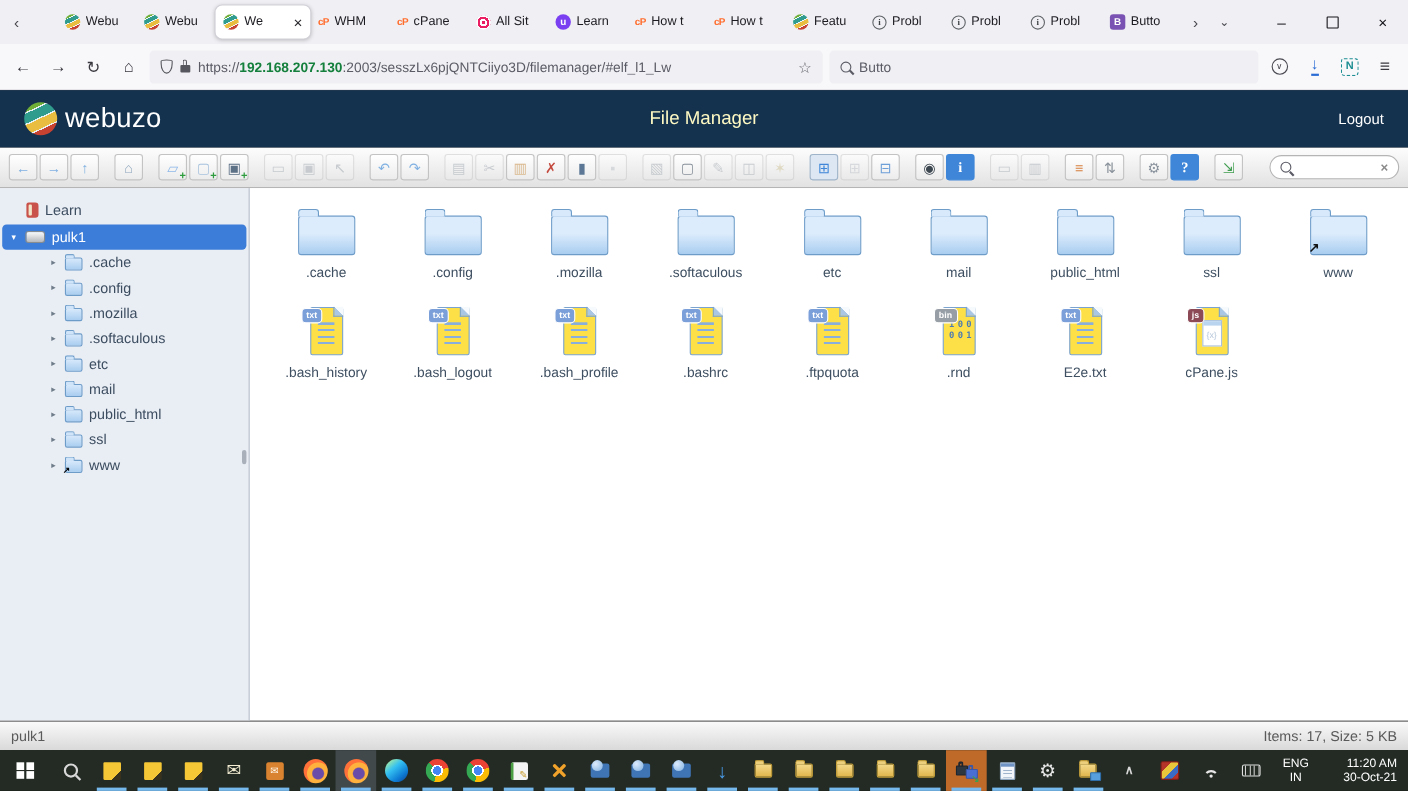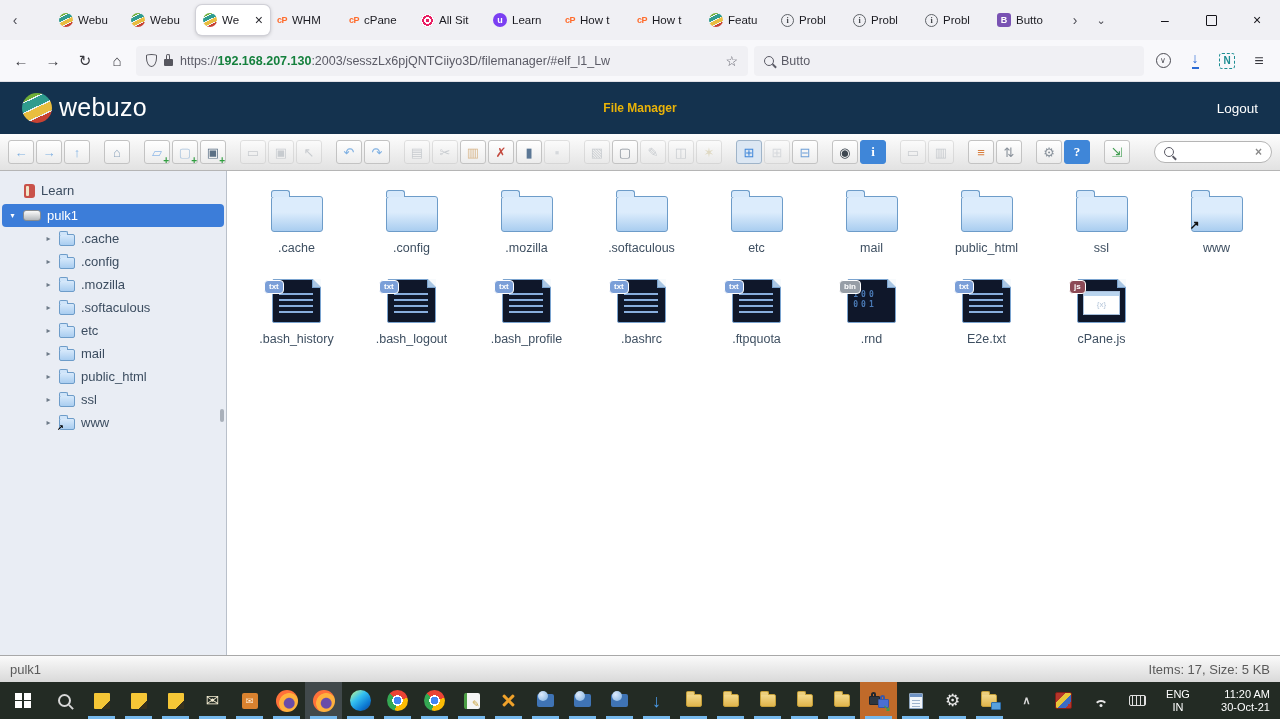--- a/index.html
+++ b/index.html
@@ -5,21 +5,21 @@
   html,body{margin:0;padding:0;width:1280px;height:719px;overflow:hidden;
     font-family:"Liberation Sans",sans-serif;background:#000;}
   .window{display:flex;flex-direction:column;width:1280px;height:719px;}
 
   
   .tabbar{height:40px;background:#f0f0f4;display:flex;align-items:center;padding-left:2px;flex:none;}
   .tab-scroll{width:26px;height:30px;display:flex;align-items:center;justify-content:center;color:#4a4a52;font-size:14px;}
   .tab{display:flex;align-items:center;gap:5px;padding:0 7px;height:30px;border-radius:6px;
        font-size:11.5px;color:#15141a;width:72px;min-width:24px;box-sizing:border-box;position:relative;flex:none;}
   .tab.partial{width:16px;opacity:.4;}
-  .tab.active{background:#fff;box-shadow:0 0 0 1px #d0d0d7,0 1px 4px rgba(0,0,0,.25);width:74px;}
+  .tab.active{background:#fff;box-shadow:0 0 0 1px #d0d0d7,0 1px 4px rgba(0,0,0,.25);width:86px;}
   .tab .tlabel{white-space:nowrap;overflow:hidden;flex:1;color:#1b1b21;}
   .tab .tclose{font-size:14px;color:#2b2b31;line-height:1;}
   .fav{flex:none;display:flex;align-items:center;justify-content:center;}
   .fav-webuzo{width:14px;height:14px;border-radius:50%;
     background:linear-gradient(155deg,#6fae37 0 22%,#eef4f7 22% 26%,#2f9c8e 26% 46%,#eef4f7 46% 50%,#e9bd3f 50% 70%,#eef4f7 70% 74%,#c84232 74% 100%);}
   .fav-cpanel{font-size:9px;font-weight:bold;color:#ff6c2c;letter-spacing:-.5px;}
   .fav-allsites{width:13px;height:13px;border-radius:50%;
     background:radial-gradient(circle,#e91e63 0 18%,#fff 18% 36%,#e91e63 36% 58%,#fff 58% 72%,#e91e63 72% 100%);}
   .fav-learn{width:14px;height:14px;border-radius:50%;background:#7b3ff2;color:#fff;font-size:9px;font-weight:bold;
     display:flex;align-items:center;justify-content:center;}
@@ -55,21 +55,21 @@
   .next{width:16px;height:16px;border:1.5px dashed #1e8e93;border-radius:3px;color:#1e8e93;font-size:10px;font-weight:bold;
     display:flex;align-items:center;justify-content:center;box-sizing:border-box;}
   .hamburger{font-size:16px;color:#39393f;}
 
   
   .appheader{height:52px;background:#14324e;display:flex;align-items:center;padding:0 22px;flex:none;position:relative;}
   .brand{display:flex;gap:7px;}
   .brand-globe{width:30px;height:30px;border-radius:50%;
     background:linear-gradient(155deg,#6fae37 0 22%,#e9f1f5 22% 25%,#2f9c8e 25% 46%,#e9f1f5 46% 49%,#e9bd3f 49% 70%,#e9f1f5 70% 73%,#c84232 73% 100%);}
   .brand-text{color:#fff;font-size:25px;letter-spacing:.3px;}
-  .apptitle{position:absolute;left:50%;transform:translateX(-50%);color:#eab308;font-size:12px;font-weight:bold;}
+  .apptitle{position:absolute;left:50%;transform:translateX(-50%);color:#fef9c3;font-size:17px;font-weight:normal;}
   .logout{margin-left:auto;color:#fff;font-size:13.5px;}
 
   
   .toolbar{height:36px;background:linear-gradient(#fdfdfd,#e2e2e2);border-bottom:1px solid #b5b5b5;
     display:flex;align-items:center;padding:0 8px;gap:2px;flex:none;}
   .tb-btn{width:26px;height:24px;border:1px solid #c3c3c3;border-radius:3px;background:linear-gradient(#fff,#ececec);
     display:flex;align-items:center;justify-content:center;font-size:13px;position:relative;box-sizing:border-box;flex:none;}
   .tb-btn.pressed{background:#dce7f3;border-color:#9fb4c9;}
   .tb-btn.disabled{opacity:.45;}
   .tb-btn .plus{position:absolute;right:0px;bottom:-3px;color:#2f9d3f;font-size:10px;font-weight:bold;}
@@ -100,21 +100,21 @@
 
   .main{flex:1;background:#fff;padding:12px 0 0 12px;box-sizing:border-box;overflow:hidden;}
   .grid{display:flex;flex-wrap:wrap;align-content:flex-start;}
   .tile{width:115px;height:90px;display:flex;flex-direction:column;align-items:center;font-size:12.5px;color:#3e4f61;flex:none;}
   .tile-label{margin-top:9px;max-width:113px;white-space:nowrap;overflow:hidden;}
   .bfolder{width:52px;height:36px;background:linear-gradient(180deg,#dcecfc 0 45%,#a9cdf0);border:1px solid #6d9cc9;
     border-radius:3px;position:relative;margin-top:13px;box-sizing:border-box;}
   .bfolder::before{content:"";position:absolute;top:-7px;left:-1px;width:17px;height:6px;background:#d7e9fb;
     border:1px solid #6d9cc9;border-bottom:none;border-radius:3px 3px 0 0;}
   .gsym{position:absolute;left:-2px;bottom:0px;font-size:12px;color:#111;font-weight:bold;line-height:1;}
-  .ffile{width:49px;height:44px;background:#0f172a;border:1px solid #7aa3cf;border-radius:2px;position:relative;
+  .ffile{width:30px;height:44px;background:#fde047;border:1px solid #7aa3cf;border-radius:2px;position:relative;
     margin-top:6px;box-sizing:border-box;}
   .dogear{position:absolute;top:-1px;right:-1px;width:9px;height:9px;
     background:linear-gradient(225deg,#f7fafc 0 48%,#a9c6e4 52% 100%);border-left:1px solid #7aa3cf;border-bottom:1px solid #7aa3cf;box-sizing:border-box;}
   .flines{position:absolute;left:6px;right:7px;top:13px;bottom:9px;
     background:repeating-linear-gradient(180deg,#88aede 0 2px,transparent 2px 6px);}
   .fbin{position:absolute;left:0;right:0;top:10px;color:#4a7ab5;font-family:"DejaVu Sans Mono",monospace;
     font-size:8px;font-weight:bold;letter-spacing:3px;line-height:10px;text-align:center;}
   .fjs{position:absolute;left:5px;right:5px;top:11px;bottom:7px;border:1px solid #a8c0dc;background:#fff;
     display:flex;align-items:center;justify-content:center;font-size:8px;color:#b5c6da;padding-top:3px;box-sizing:border-box;}
   .fjs::before{content:"";position:absolute;top:0;left:0;right:0;height:4px;background:#b9d4ee;}

